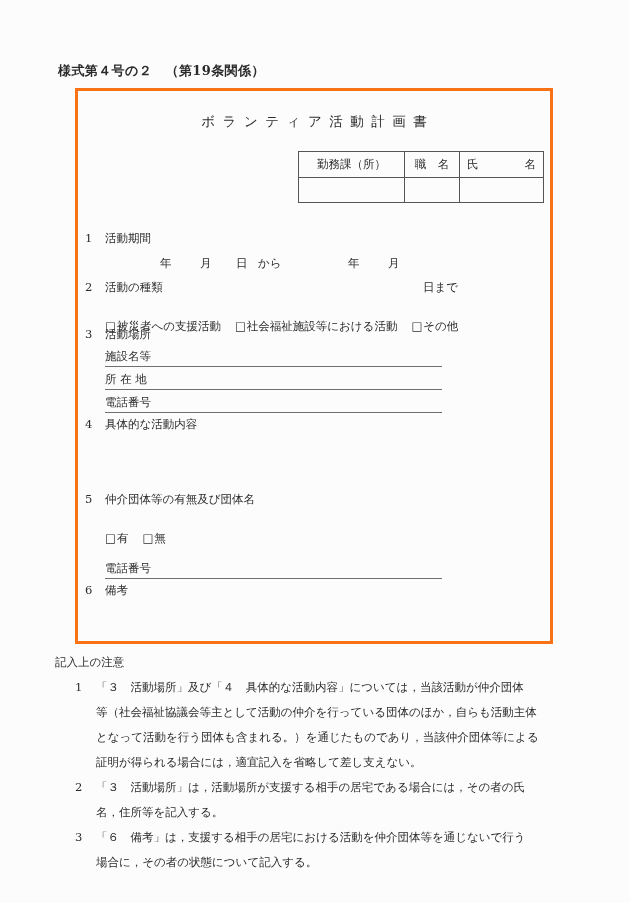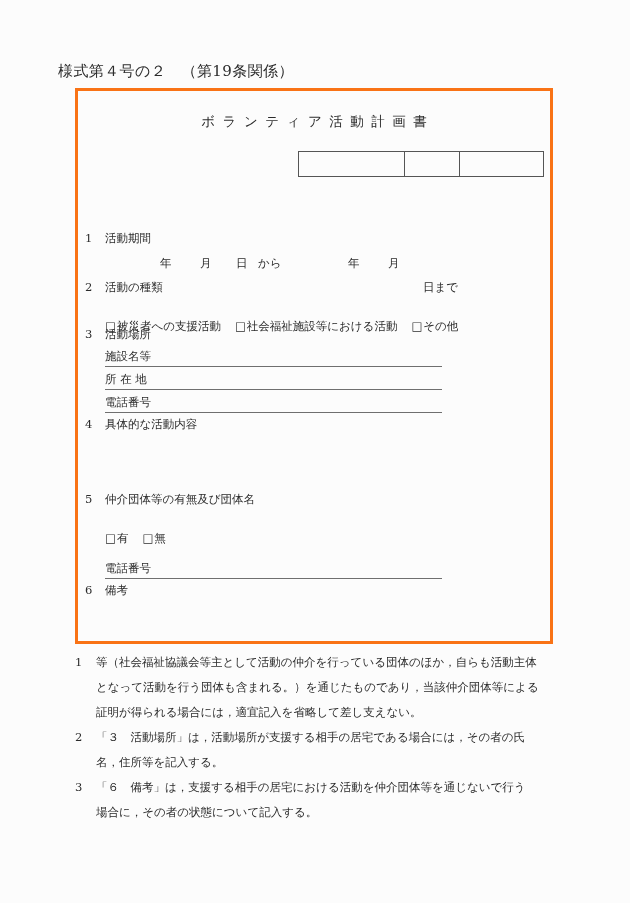--- a/index.html
+++ b/index.html
@@ -20,23 +20,24 @@
   .page {
     position: absolute;
     inset: 0;
   }
 
   
   .form-number {
     position: absolute;
     left: 58px;
     top: 62px;
-    font-size: 15px;
+    font-size: 13px;
     letter-spacing: 0.4px;
     white-space: nowrap;
+    font-weight: bold;
   }
 
   
   .form-box {
     position: absolute;
     left: 75px;
     top: 88px;
     width: 478px;
     height: 556px;
     border: 3px solid #f97316;
@@ -176,20 +177,30 @@
 
     <div class="doc-title">ボランティア活動計画書</div>
 
     <table class="staff-table">
       <colgroup>
         <col class="col-dept">
           <col class="col-title">
           <col class="col-name">
       </colgroup>
       <tbody>
+        <tr>
+          <td class="cell-center">勤務課（所）</td>
+          <td class="cell-center">職　名</td>
+          <td>
+            <div class="split-name">
+              <span>氏</span>
+              <span>名</span>
+            </div>
+          </td>
+        </tr>
         <tr class="row-blank">
           <td></td>
           <td></td>
           <td></td>
         </tr>
       </tbody>
     </table>
 
     <div class="section" style="top:140px;">
       <span class="sec-num">1</span>
@@ -250,23 +261,25 @@
 
     <div class="section" style="top:492px;">
       <span class="sec-num">6</span>
       <span class="sec-label">備考</span>
     </div>
     <div style="position:absolute; left:27px; top:514px; width:380px; height:38px; font-size:11.5px;"></div>
 
   </div>
 
   <div class="notes">
+    <div class="notes-title">記入上の注意</div>
 
     <div class="note-item">
       <span class="note-num">1</span>
+      <div class="note-line first-line">「３　活動場所」及び「４　具体的な活動内容」については，当該活動が仲介団体</div>
       <div class="note-line">等（社会福祉協議会等主として活動の仲介を行っている団体のほか，自らも活動主体</div>
       <div class="note-line">となって活動を行う団体も含まれる。）を通じたものであり，当該仲介団体等による</div>
       <div class="note-line">証明が得られる場合には，適宜記入を省略して差し支えない。</div>
     </div>
 
     <div class="note-item">
       <span class="note-num">2</span>
       <div class="note-line first-line">「３　活動場所」は，活動場所が支援する相手の居宅である場合には，その者の氏</div>
       <div class="note-line">名，住所等を記入する。</div>
     </div>

